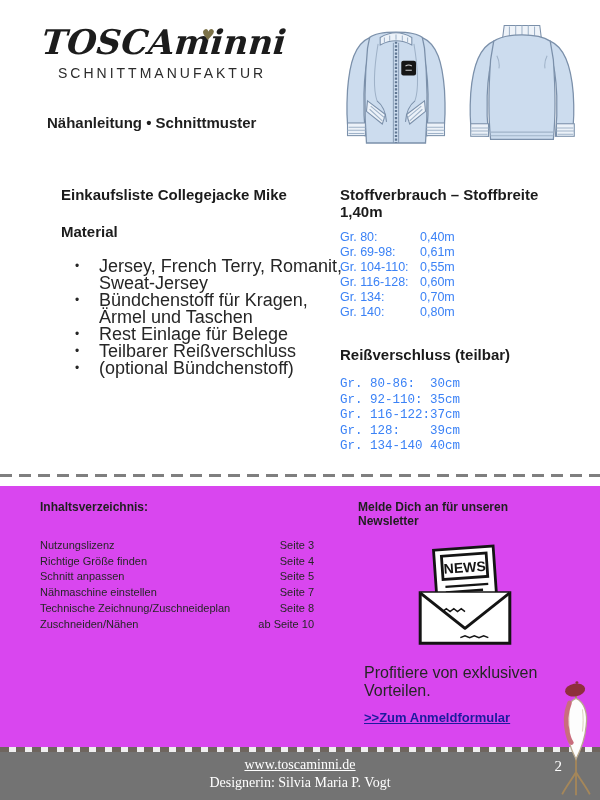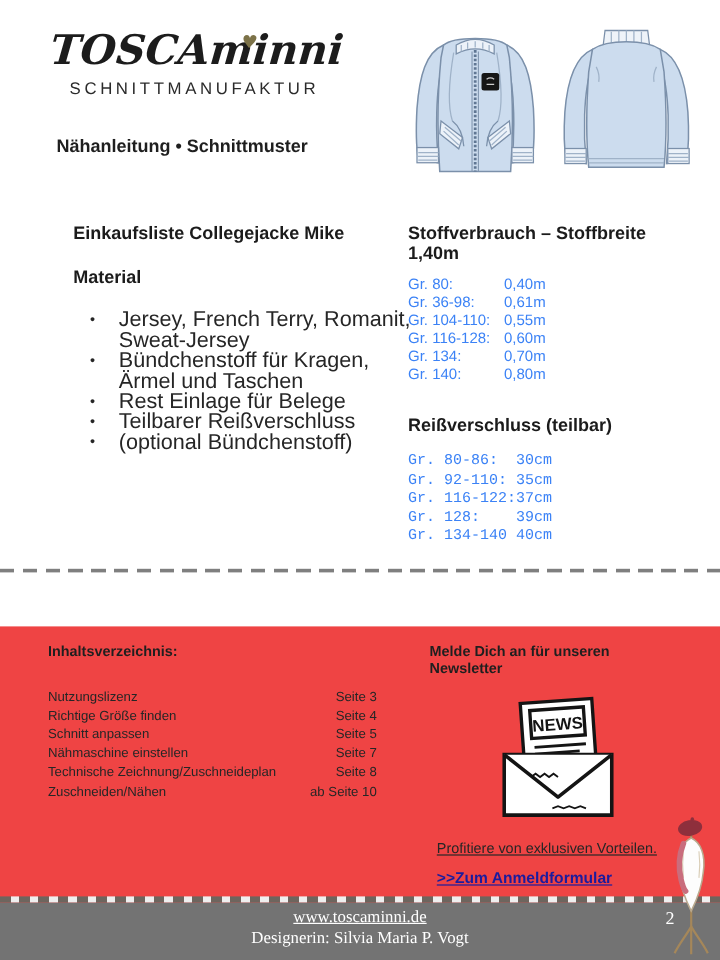--- a/index.html
+++ b/index.html
@@ -56,31 +56,31 @@
   .val-table.zip { margin-top: 14px; font-family: Liberation Mono, monospace; }
   .val-table.zip .sz { width: 90px; }
   .val-table.zip .val-row { line-height: 15.5px; }
   .h-zip { margin-top: 26px; }
 
   
   .dash-divider {
     position: absolute; left: 0; top: 474px; width: 600px; height: 3px;
     background: repeating-linear-gradient(90deg, #7f7f7f 0 12px, transparent 12px 19px);
   }
-  .gray-box { position: absolute; left: 0; top: 486px; width: 600px; height: 266px; background: #ef4444; margin-top: 36px; }
+  .gray-box { position: absolute; left: 0; top: 486px; width: 600px; height: 266px; background: #d946ef; }
 
   .toc { position: absolute; left: 40px; top: 14px; width: 274px; }
   .toc-title { font-size: 12px; font-weight: 700; }
   .toc-entries { margin-top: 24px; }
   .toc-row { display: flex; justify-content: space-between; font-size: 11px; line-height: 15.7px; color: #262626; }
 
   .newsletter { position: absolute; left: 358px; top: 14px; width: 214px; }
   .nl-title { font-size: 12px; font-weight: 700; }
   .nl-envelope { display: block; margin: 14px auto 0 auto; }
-  .nl-benefit { margin-top: 10px; font-size: 12px; color: #262626; padding-left: 6px; text-decoration: underline; }
+  .nl-benefit { margin-top: 10px; font-size: 16px; color: #262626; padding-left: 6px; }
   .nl-link {
     display: inline-block; margin-top: 10px; margin-left: 6px;
     font-size: 13px; font-weight: 700; color: #1b1b9e;
     text-decoration: underline; cursor: pointer;
   }
 
   
   .footer-bar {
     position: absolute; left: 0; top: 752px; width: 600px; height: 48px;
     background: #737373; text-align: center;
@@ -177,21 +177,21 @@
   </div>
 
   <div class="right-col">
     <div class="h-section">Stoffverbrauch – Stoffbreite 1,40m</div>
     <div class="val-table">
       <div class="val-row">
           <span class="sz">Gr. 80:</span>
           <span>0,40m</span>
         </div>
       <div class="val-row">
-          <span class="sz">Gr. 36-98:</span>
+          <span class="sz">Gr. 69-98:</span>
           <span>0,61m</span>
         </div>
       <div class="val-row">
           <span class="sz">Gr. 104-110:</span>
           <span>0,55m</span>
         </div>
       <div class="val-row">
           <span class="sz">Gr. 116-128:</span>
           <span>0,60m</span>
         </div>

